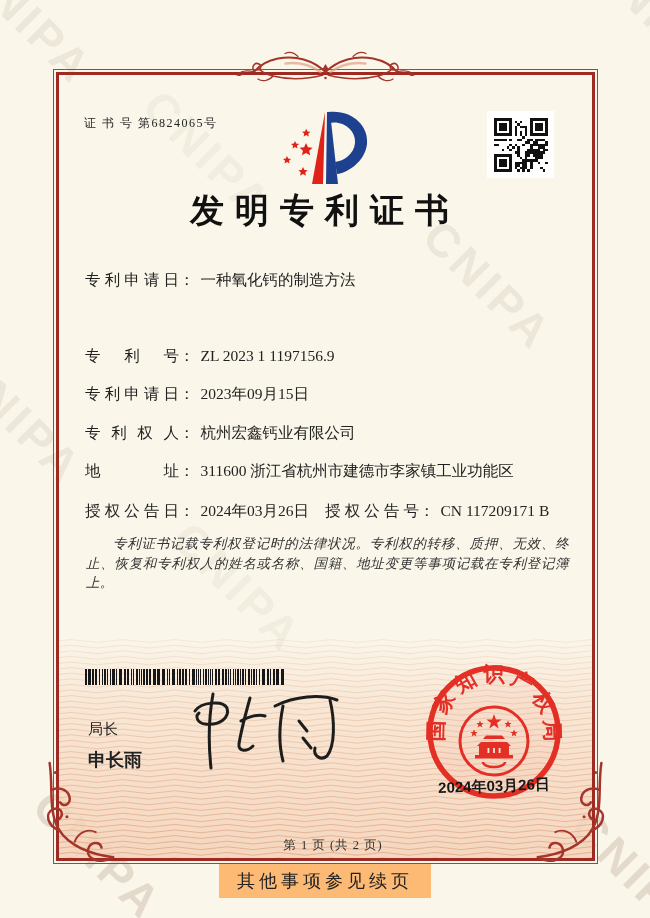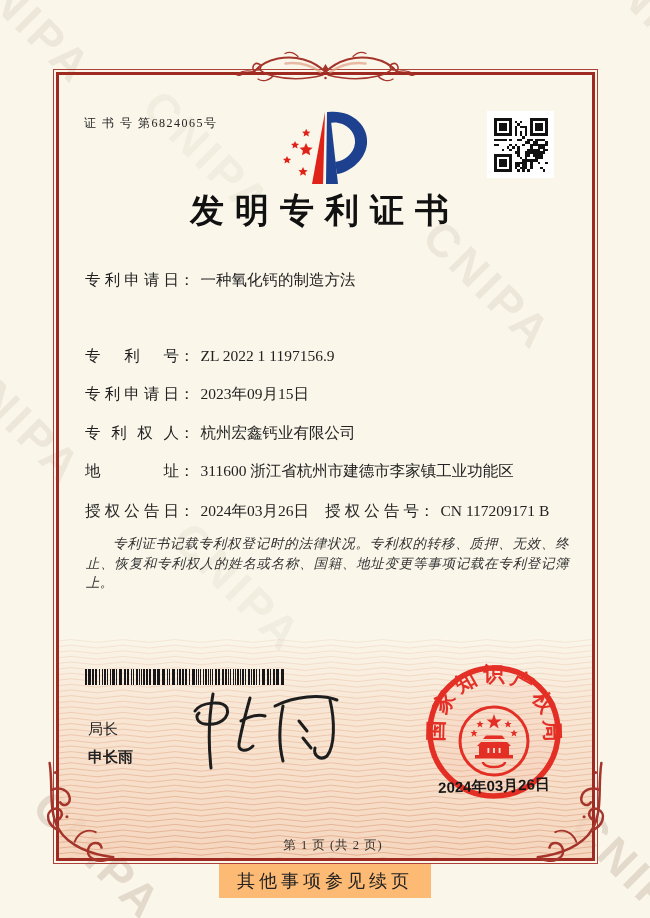--- a/index.html
+++ b/index.html
@@ -36,21 +36,21 @@
   .field-row{left:85px;font-size:15.5px;white-space:nowrap;color:#222;}
   .flabel{display:inline-block;width:94px;text-align:justify;text-align-last:justify;}
   .fcolon{display:inline-block;margin-right:6px;}
   .r1{top:270px}.r2{top:308px}.r3{top:346px}.r4{top:384px}.r5{top:423px}.r6{top:461px}.r7{top:501px}
   .r7b{left:325px;top:501px;}
   .paras{left:86px;top:534px;width:483px;font-size:13.5px;font-style:italic;line-height:19.5px;
          text-align:justify;color:#333;letter-spacing:0.3px;}
   .paras p{margin:0;text-indent:2em;}
   .barcode-wrap{left:85px;top:669px;}
   .director-title{left:88px;top:720px;font-size:15px;font-weight:400;font-family:"Liberation Sans",sans-serif;color:#222;}
-  .director-name{left:88px;top:748px;font-size:15px;font-weight:700;font-family:"Liberation Sans",sans-serif;color:#222;}
+  .director-name{left:88px;top:748px;font-size:18px;font-weight:700;font-family:"Liberation Sans",sans-serif;color:#222;}
   .signature{left:175px;top:676px;z-index:3;}
   .seal{left:419px;top:657px;z-index:4;opacity:0.95;}
   .seal-date{left:423px;top:777px;width:142px;text-align:center;font-size:15px;font-weight:700;
              font-family:"Liberation Sans",sans-serif;color:#161616;transform:rotate(-2deg);z-index:5;}
   .page-info{left:16px;right:0;top:837px;text-align:center;font-size:12.5px;color:#33302c;letter-spacing:1px;}
   .cont-note{left:0;right:0;top:864px;text-align:center;z-index:3;}
   .cont-note span{display:inline-block;background:#fdba74;padding:5px 18px;font-size:18px;letter-spacing:4px;color:#222;}
 </style>
 </head>
 <body>
@@ -388,21 +388,21 @@
         <rect x="6" y="20" width="1" height="1" fill="#111"></rect>
       </svg>
   </div>
 
   <div class="abs title">发明专利证书</div>
 
   <div class="abs field-row r1">
     <span class="flabel">专利申请日</span><span class="fcolon">：</span><span>一种氧化钙的制造方法</span>
   </div>
   <div class="abs field-row r3">
-    <span class="flabel">专利号</span><span class="fcolon">：</span><span>ZL 2022 1 1197156.9</span>
+    <span class="flabel">专利号</span><span class="fcolon">：</span><span>ZL 2023 1 1197156.9</span>
   </div>
   <div class="abs field-row r4">
     <span class="flabel">专利申请日</span><span class="fcolon">：</span><span>2023年09月15日</span>
   </div>
   <div class="abs field-row r5">
     <span class="flabel">专利权人</span><span class="fcolon">：</span><span>杭州宏鑫钙业有限公司</span>
   </div>
   <div class="abs field-row r6">
     <span class="flabel">地址</span><span class="fcolon">：</span><span>311600 浙江省杭州市建德市李家镇工业功能区</span>
   </div>

